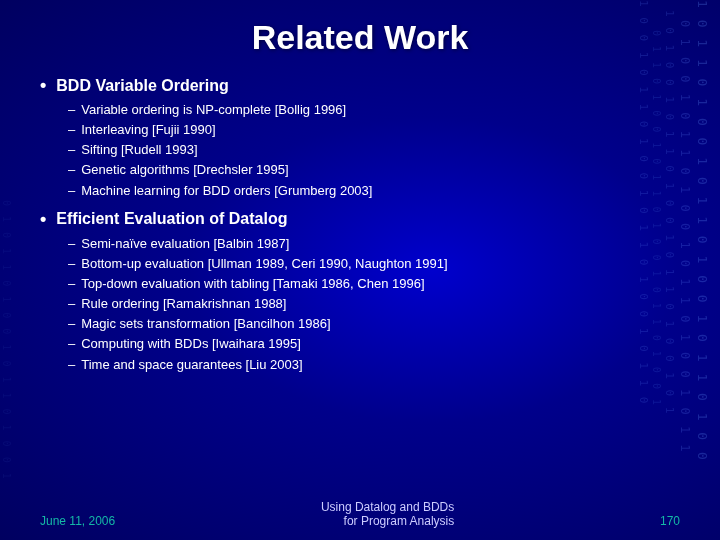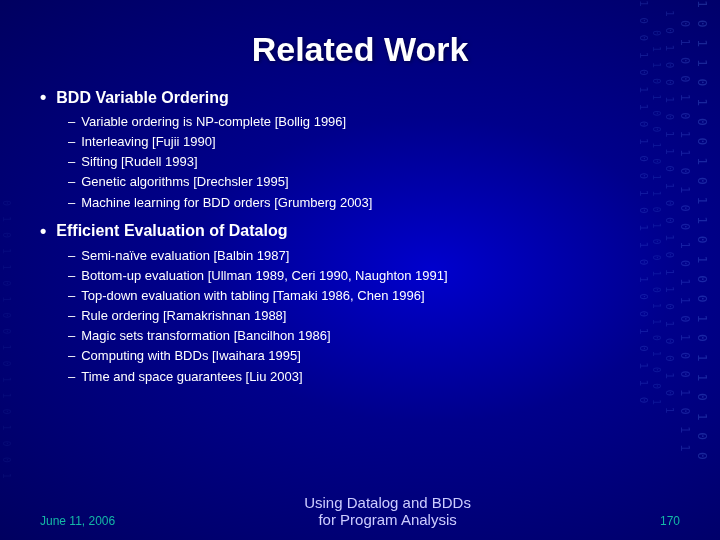--- a/index.html
+++ b/index.html
@@ -50,21 +50,20 @@
     }
 
     .slide-title {
       text-align: center;
       font-size: 34px;
       font-weight: bold;
       color: #ffffff;
       font-family: 'Arial', sans-serif;
       margin-bottom: 18px;
       text-shadow: 1px 1px 4px rgba(0,0,0,0.5);
-      margin-top: 12px;
     }
 
     .section-heading {
       font-size: 16px;
       font-weight: bold;
       color: #ffffff;
       font-family: 'Arial', sans-serif;
       margin-bottom: 4px;
       display: flex;
       align-items: center;
@@ -110,24 +109,24 @@
       z-index: 3;
     }
 
     .footer-left, .footer-right {
       font-size: 12px;
       color: #14b8a6;
       font-family: 'Arial', sans-serif;
     }
 
     .footer-center {
-      font-size: 15px;
+      font-size: 12px;
       color: #ccccff;
       font-family: 'Arial', sans-serif;
-      text-align: center;
+      text-align: right;
     }
   </style>
 </head>
 <body>
 
 <div class="bg"></div>
 
 <div class="binary-bg">
   <div class="binary-col" style="right: 10px; top:0; font-size:13px; color:#6699ff;">1 0 1 1 0 1 0 0 1 0 1 1 0 1 0 0 1 0 1 1 0 1 0 0</div>
   <div class="binary-col" style="right: 28px; top:20px; font-size:12px; color:#5577ee;">0 1 0 0 1 0 1 1 0 1 0 0 1 0 1 1 0 1 0 0 1 0 1 1</div>

